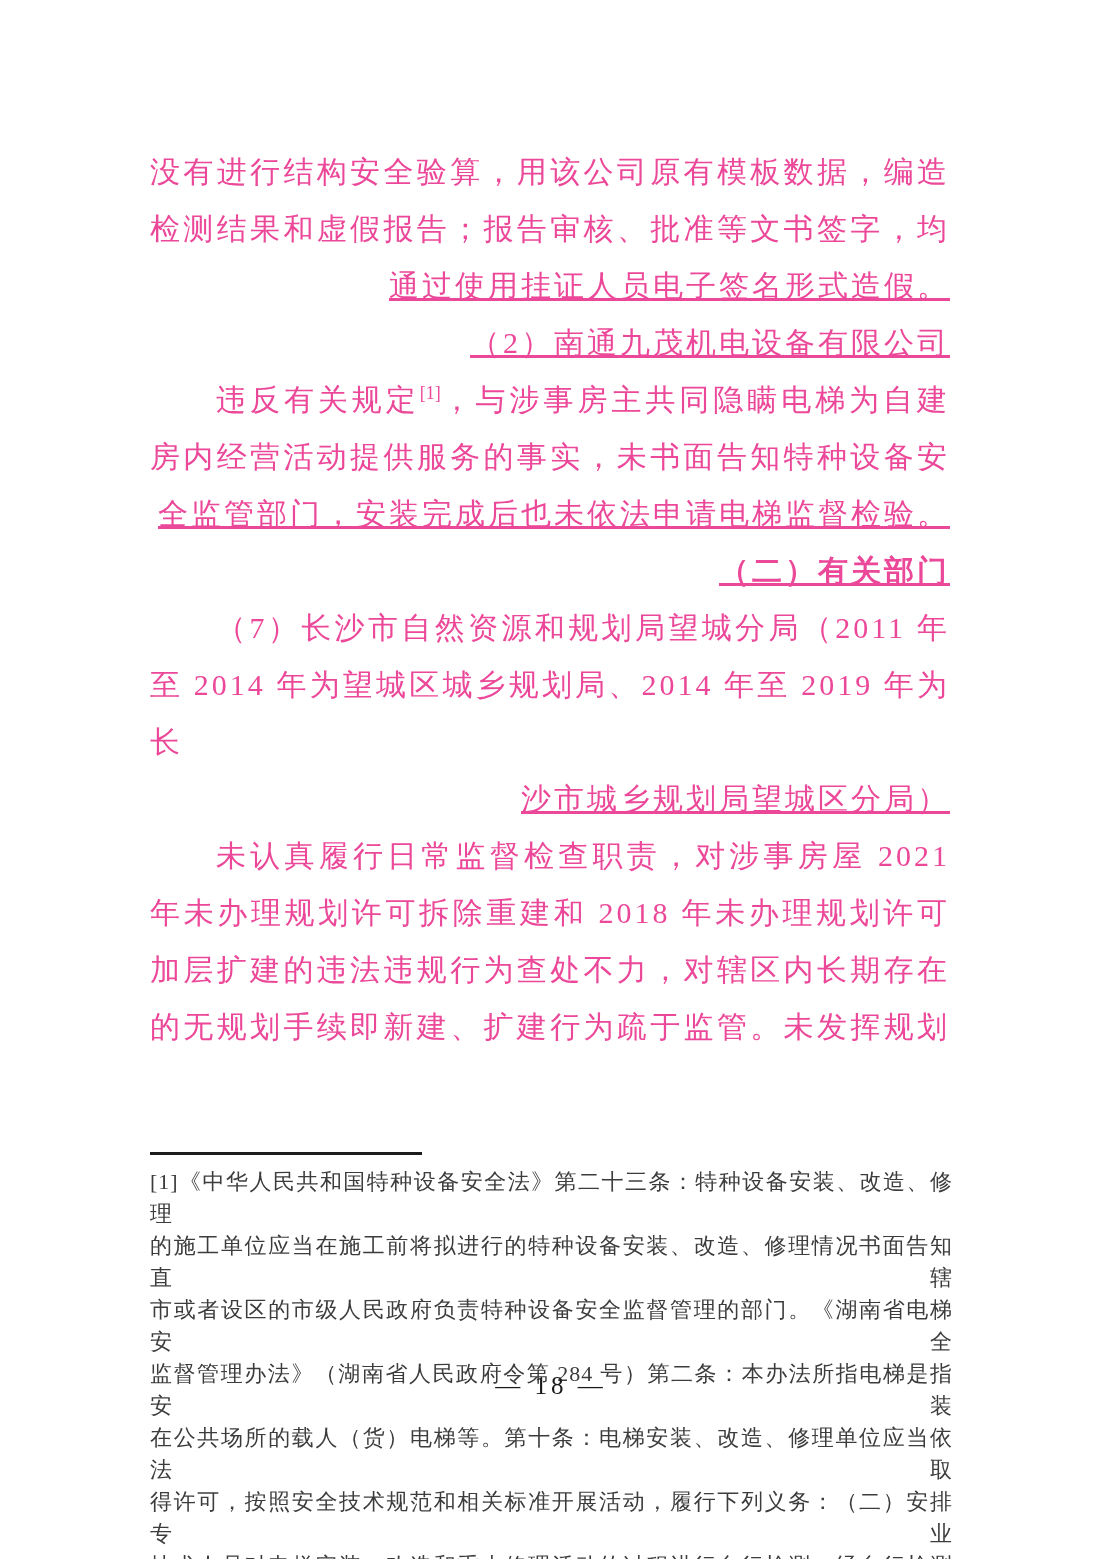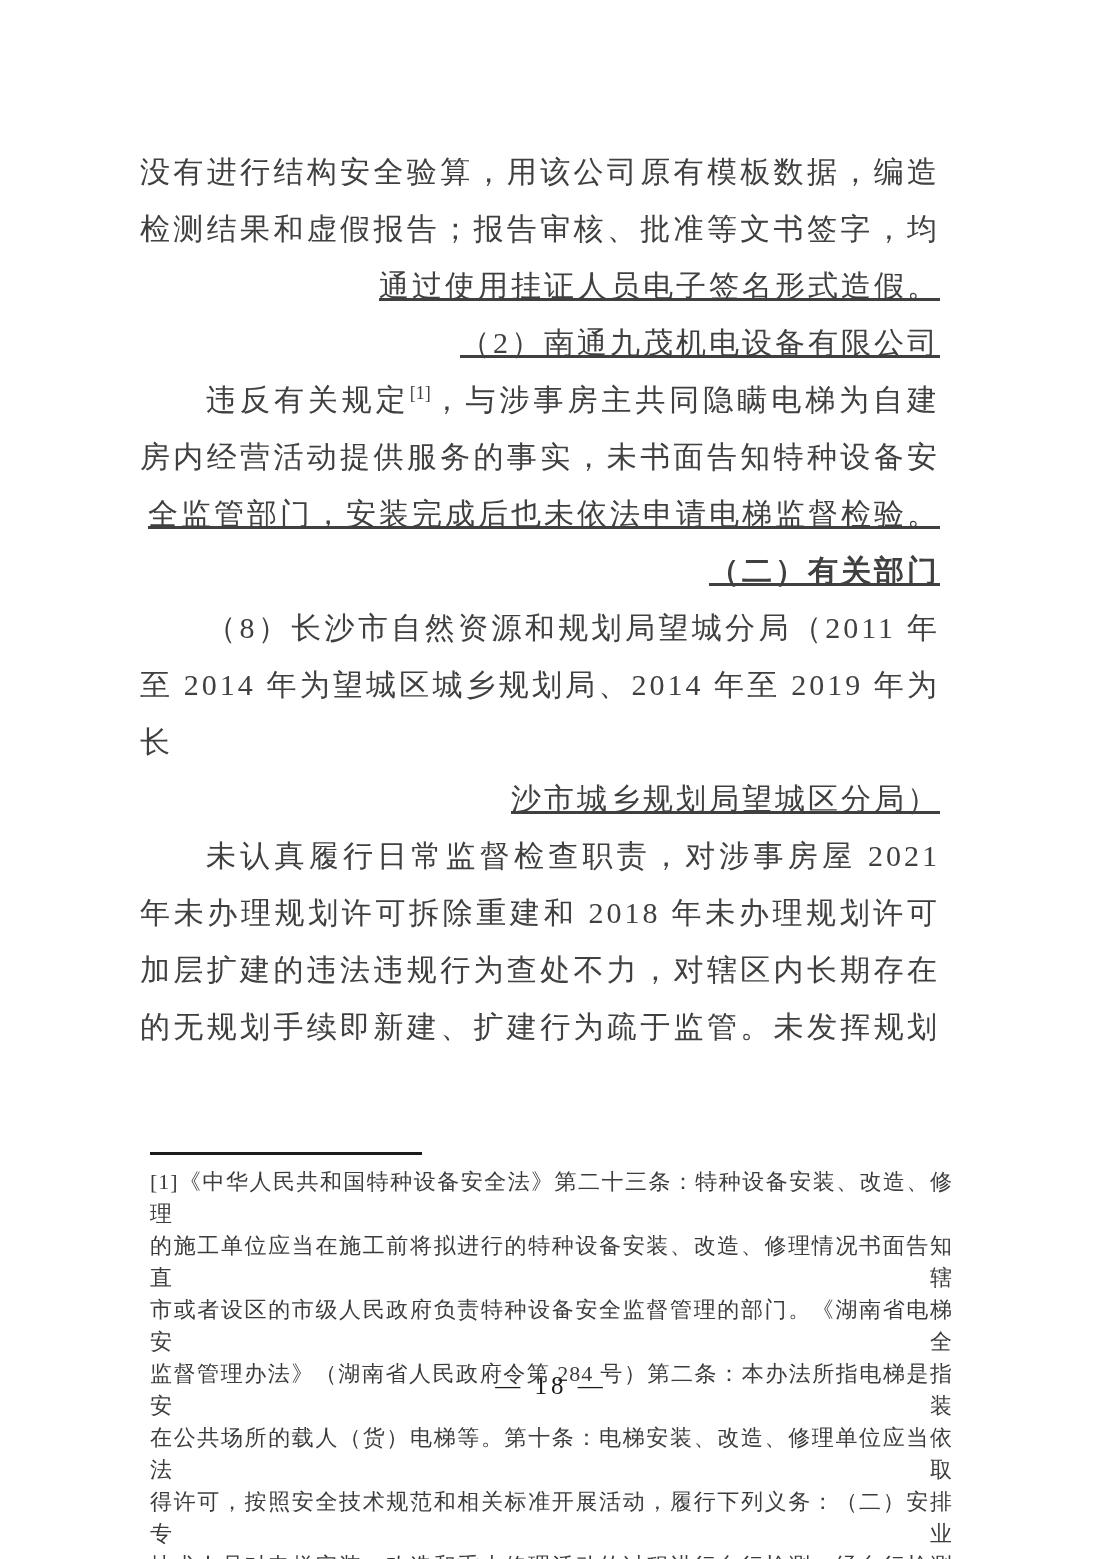--- a/index.html
+++ b/index.html
@@ -10,26 +10,26 @@
   .page {
     position: relative;
     width: 1102px;
     height: 1559px;
     background: #ffffff;
     overflow: hidden;
     font-family: "Liberation Serif", "DejaVu Serif", serif;
   }
   .body-text {
     position: absolute;
-    left: 140px;
+    left: 150px;
     top: 143px;
     width: 800px;
     font-size: 30px;
     line-height: 57px;
-    color: #404040;
+    color: #ec4899;
     letter-spacing: 3px;
   }
   .line { white-space: normal; }
   .line.fill {
     text-align: justify;
     text-align-last: justify;
     text-justify: inter-character;
   }
   .line.end { text-align: right; text-decoration: underline; }
   .line.indent { padding-left: 66px; }
@@ -81,21 +81,21 @@
 
   <div class="body-text">
     <div class="line fill">没有进行结构安全验算，用该公司原有模板数据，编造</div>
     <div class="line fill">检测结果和虚假报告；报告审核、批准等文书签字，均</div>
     <div class="line end">通过使用挂证人员电子签名形式造假。</div>
     <div class="line end indent">（2）南通九茂机电设备有限公司</div>
     <div class="line fill indent"><span>违反有关规定</span><sup class="fnref">[1]</sup><span>，与涉事房主共同隐瞒电梯为自建</span></div>
     <div class="line fill">房内经营活动提供服务的事实，未书面告知特种设备安</div>
     <div class="line end">全监管部门，安装完成后也未依法申请电梯监督检验。</div>
     <div class="line end indent heading">（二）有关部门</div>
-    <div class="line fill indent">（8）长沙市自然资源和规划局望城分局（2011 年</div>
+    <div class="line fill indent">（7）长沙市自然资源和规划局望城分局（2011 年</div>
     <div class="line fill">至 2014 年为望城区城乡规划局、2014 年至 2019 年为长</div>
     <div class="line end">沙市城乡规划局望城区分局）</div>
     <div class="line fill indent">未认真履行日常监督检查职责，对涉事房屋 2021</div>
     <div class="line fill">年未办理规划许可拆除重建和 2018 年未办理规划许可</div>
     <div class="line fill">加层扩建的违法违规行为查处不力，对辖区内长期存在</div>
     <div class="line fill">的无规划手续即新建、扩建行为疏于监管。未发挥规划</div>
   </div>
 
   <div class="footnote-sep"></div>
 

